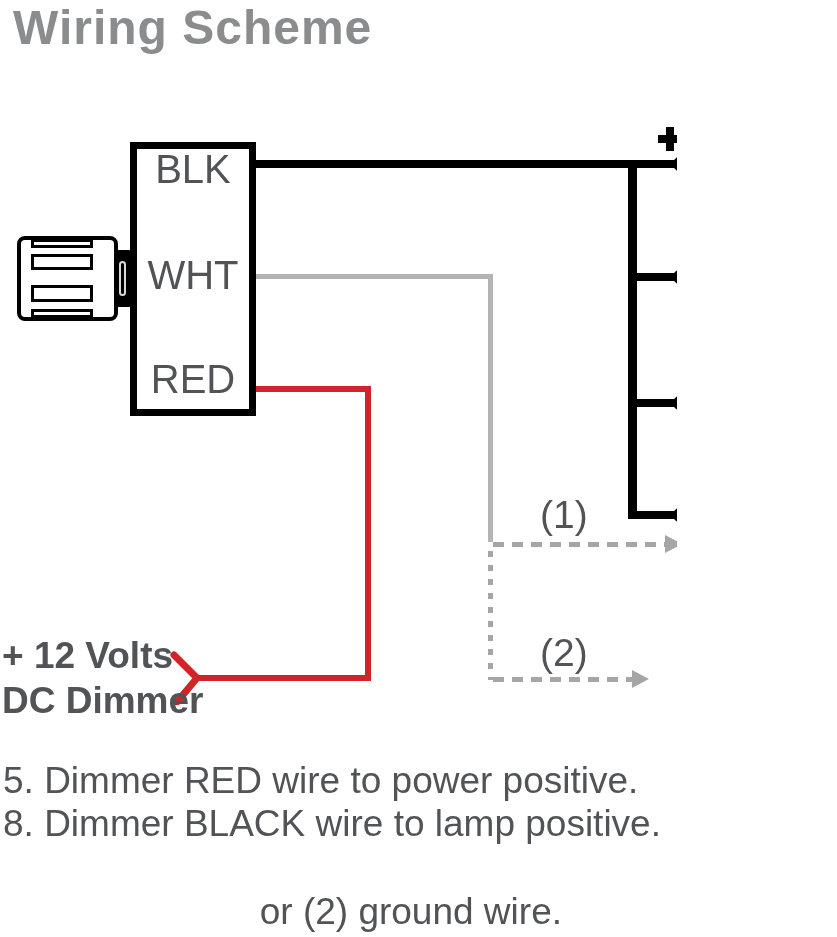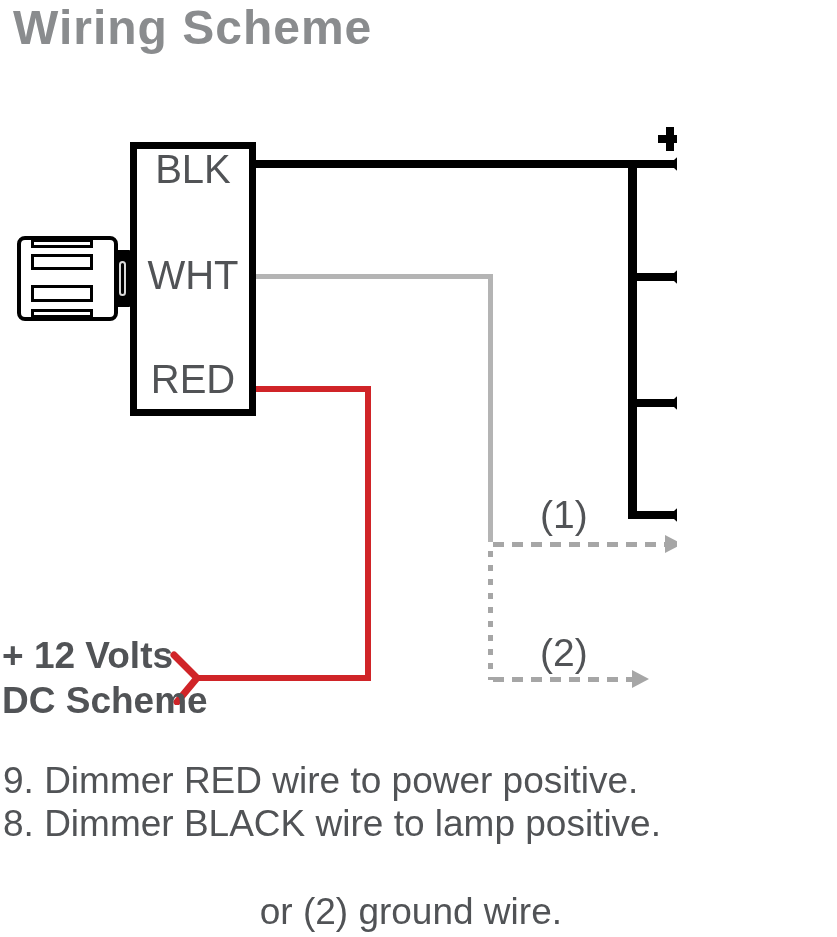--- a/index.html
+++ b/index.html
@@ -163,20 +163,20 @@
 
   <div class="wire-red" style="left:256px;top:386px;width:115px;height:6px;"></div>
   <div class="wire-red" style="left:365px;top:386px;width:6px;height:295px;"></div>
   <div class="wire-red" style="left:197px;top:675px;width:174px;height:6px;"></div>
   <svg class="abs" style="left:168px;top:651px;" width="34" height="54">
     <path d="M29 27 L6 4 M29 27 L9 51" stroke="#d02428" stroke-width="7" fill="none" stroke-linecap="round"></path>
   </svg>
 
   <div class="power-label">
     <div>+ 12 Volts</div>
-    <div>DC Scheme</div>
+    <div>DC Dimmer</div>
   </div>
 
-  <div class="instr" style="left:3px;top:759px;">9. Dimmer RED wire to power positive.</div>
+  <div class="instr" style="left:3px;top:759px;">5. Dimmer RED wire to power positive.</div>
   <div class="instr" style="left:3px;top:802px;">8. Dimmer BLACK wire to lamp positive.</div>
   <div class="instr" style="right:115px;top:890px;">or (2) ground wire.</div>
 
 </div>
 
 </body></html>

